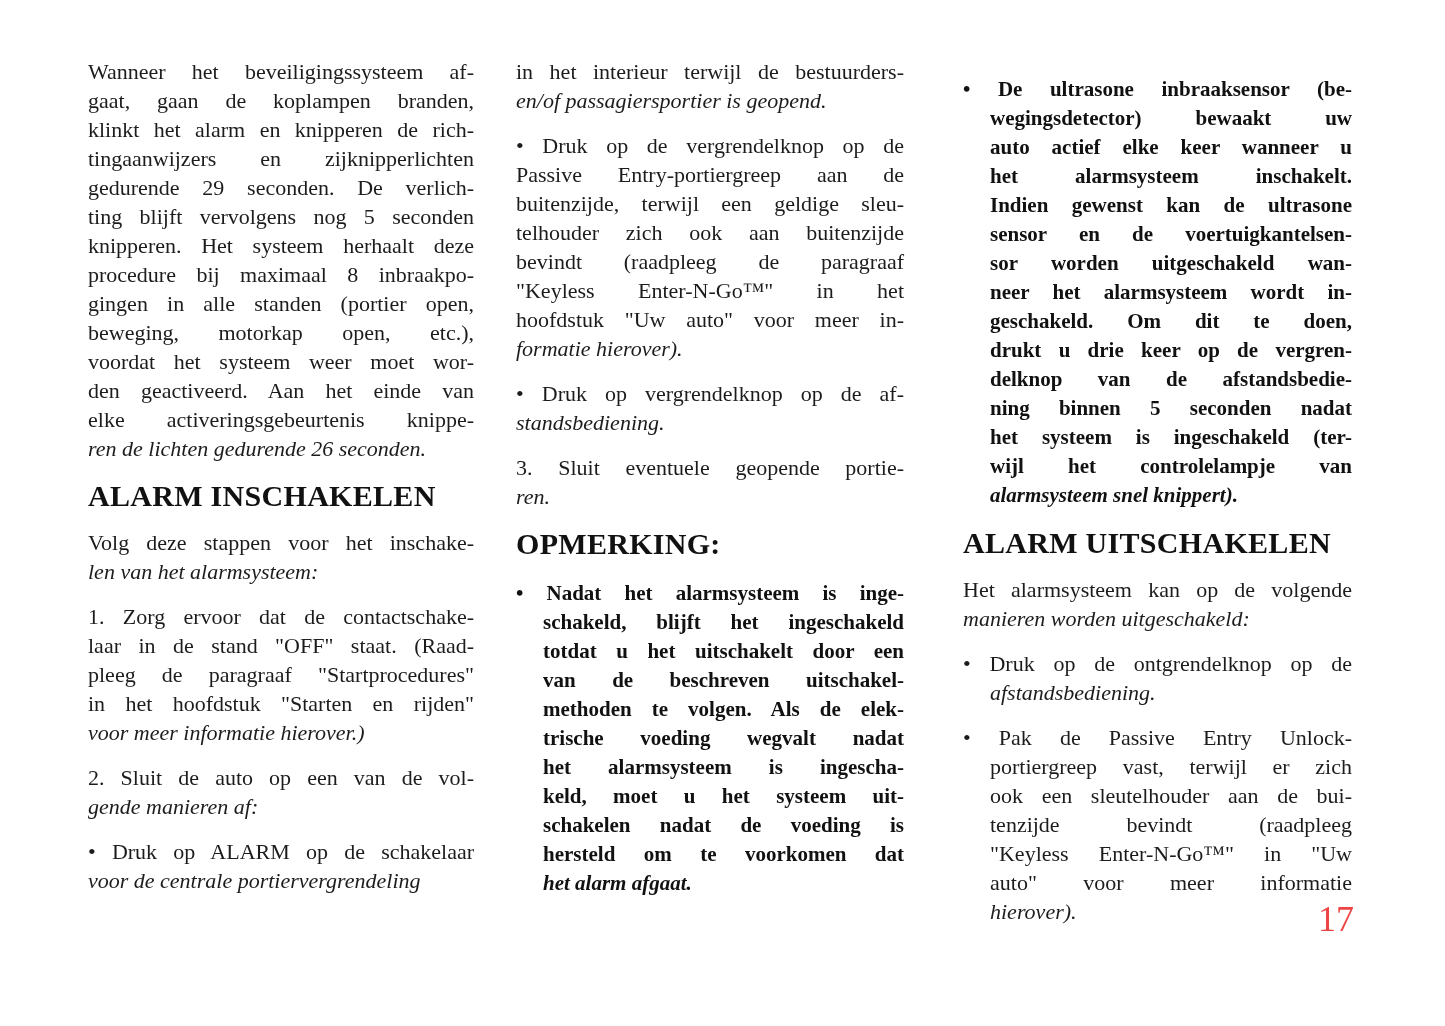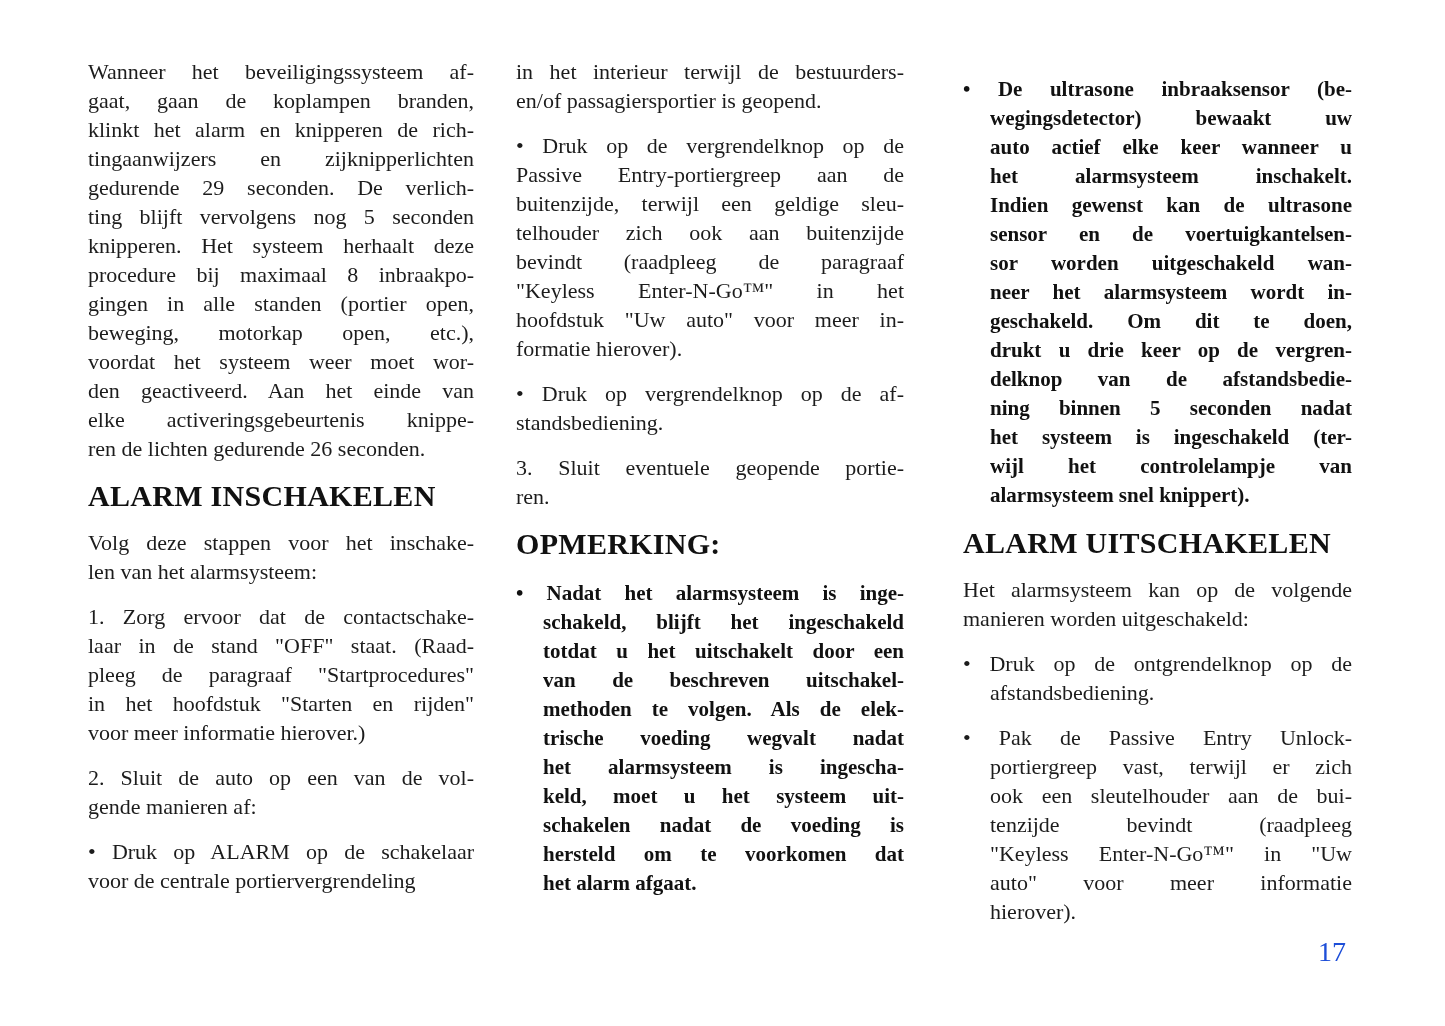--- a/index.html
+++ b/index.html
@@ -36,38 +36,38 @@
     color: #111111;
     margin-top: 18px;
   }
   .hang { padding-left: 27px; }
   .hang .line.first { text-indent: -27px; }
 
   .line {
     text-align: justify;
     text-align-last: justify;
   }
-  .line.last { text-align-last: left; }
+  .line.last { text-align-last: left; font-style: italic; }
 
   .heading {
     font-weight: bold;
     font-size: 30px;
     line-height: 34px;
     letter-spacing: 0.3px;
     margin: 14px 0 15px 0;
     color: #111111;
     white-space: nowrap;
   }
   .page-number {
     position: absolute;
     left: 1318px;
-    top: 937px;
-    font-size: 28px;
+    top: 904px;
+    font-size: 36px;
     line-height: 30px;
-    color: #1d4ed8;
+    color: #ef4444;
   }
 </style>
 </head>
 <body>
 
 <div class="page">
   <div class="column col-1">
       <div class="para">
         <div class="line first">Wanneer het beveiligingssysteem af-</div>
         <div class="line">gaat, gaan de koplampen branden,</div>

